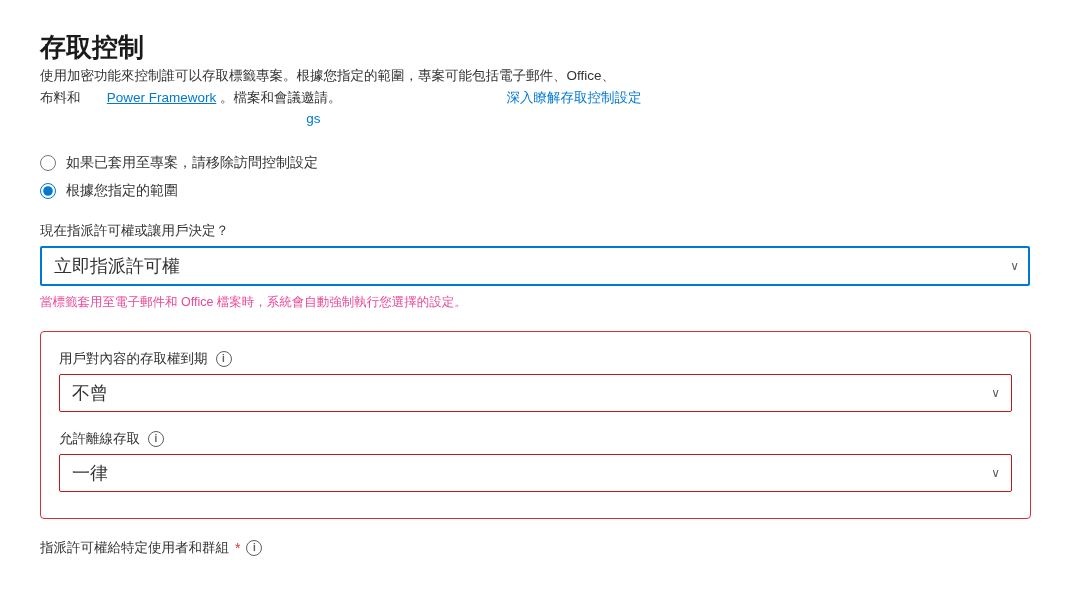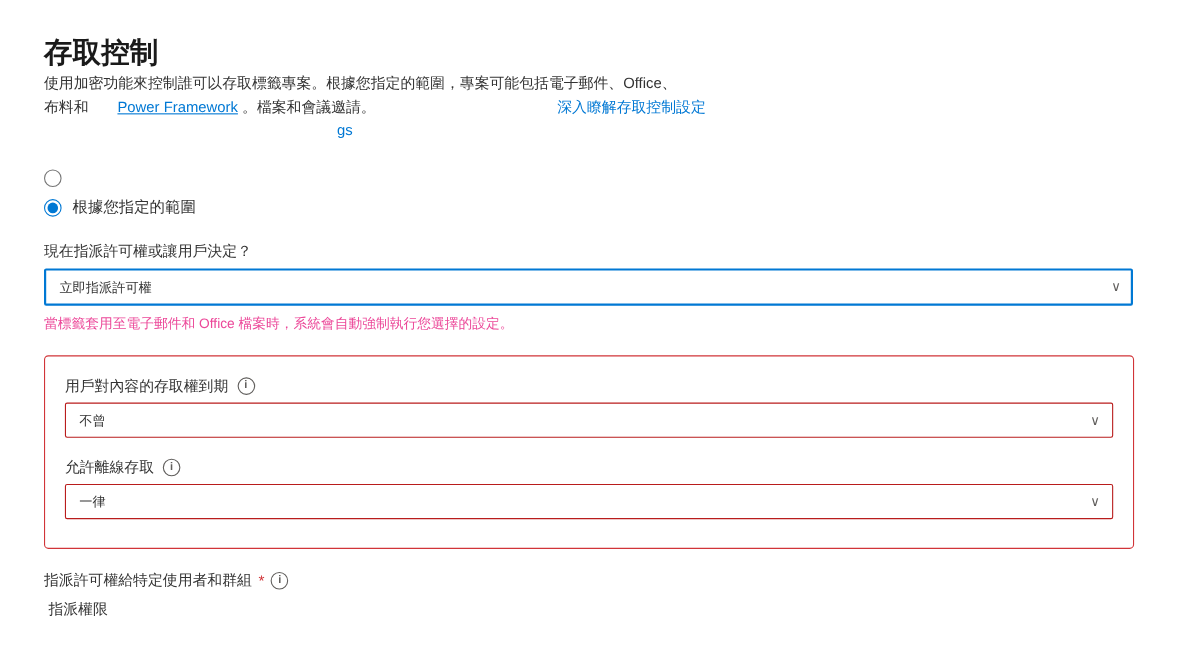--- a/index.html
+++ b/index.html
@@ -51,21 +51,21 @@
       margin-bottom: 6px;
     }
     .dropdown-wrapper {
       position: relative;
       margin-bottom: 8px;
     }
     .dropdown {
       width: 100%;
       max-width: 990px;
       padding: 8px 48px 8px 12px;
-      font-size: 12px;
+      font-size: 18px;
       border: 2px solid #0078d4;
       border-radius: 2px;
       background: #fff;
       color: #333;
       appearance: none;
       cursor: pointer;
       outline: none;
     }
     .dropdown.normal {
       border: 1px solid #b91c1c;
@@ -156,20 +156,21 @@
   <span>。檔案和會議邀請。</span>
   &nbsp;&nbsp;&nbsp;&nbsp;&nbsp;&nbsp;&nbsp;&nbsp;&nbsp;&nbsp;&nbsp;&nbsp;&nbsp;&nbsp;&nbsp;&nbsp;&nbsp;&nbsp;&nbsp;&nbsp;&nbsp;&nbsp;&nbsp;&nbsp;&nbsp;&nbsp;&nbsp;&nbsp;&nbsp;&nbsp;&nbsp;&nbsp;&nbsp;&nbsp;&nbsp;&nbsp;&nbsp;&nbsp;&nbsp;&nbsp;&nbsp;&nbsp;
   <a href="#" style="color:#0078d4;">深入瞭解存取控制設定</a>
   &nbsp;&nbsp;&nbsp;&nbsp;&nbsp;&nbsp;&nbsp;&nbsp;&nbsp;&nbsp;&nbsp;&nbsp;&nbsp;&nbsp;&nbsp;&nbsp;&nbsp;&nbsp;&nbsp;&nbsp;&nbsp;&nbsp;&nbsp;&nbsp;&nbsp;&nbsp;&nbsp;&nbsp;&nbsp;&nbsp;&nbsp;&nbsp;&nbsp;&nbsp;&nbsp;&nbsp;&nbsp;&nbsp;&nbsp;&nbsp;&nbsp;&nbsp;&nbsp;&nbsp;&nbsp;&nbsp;&nbsp;&nbsp;&nbsp;&nbsp;&nbsp;&nbsp;&nbsp;&nbsp;&nbsp;&nbsp;&nbsp;&nbsp;&nbsp;&nbsp;&nbsp;&nbsp;&nbsp;&nbsp;&nbsp;&nbsp;&nbsp;&nbsp;&nbsp;&nbsp;
   <a href="#" style="color:#0078d4;">gs</a>
 </p>
 
 <div class="radio-group">
   <label class="radio-item">
     <input type="radio" name="access-control" style="">
+    <span>如果已套用至專案，請移除訪問控制設定</span>
   </label>
   <label class="radio-item">
     <input type="radio" name="access-control" checked="" style="">
     <span>根據您指定的範圍</span>
   </label>
 </div>
 
 <div class="field-block">
   <div class="section-label">現在指派許可權或讓用戶決定？</div>
   <div class="dropdown-wrapper">
@@ -208,14 +209,13 @@
     </div>
   </div>
 </div>
 
 <div class="assign-section">
   <div class="assign-label-row">
     <span class="field-label">指派許可權給特定使用者和群組</span>
     <span class="required-star">*</span>
     <span class="info-icon">i</span>
   </div>
-  <div class="assign-sub-label">指派權限</div>
 </div>
 
 </body></html>

